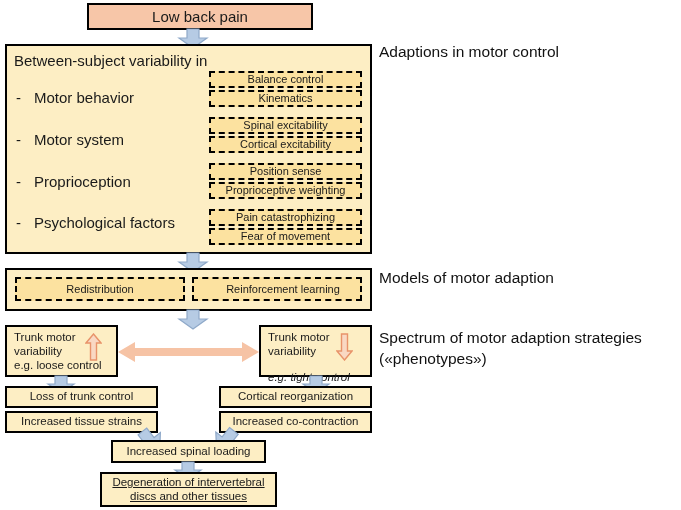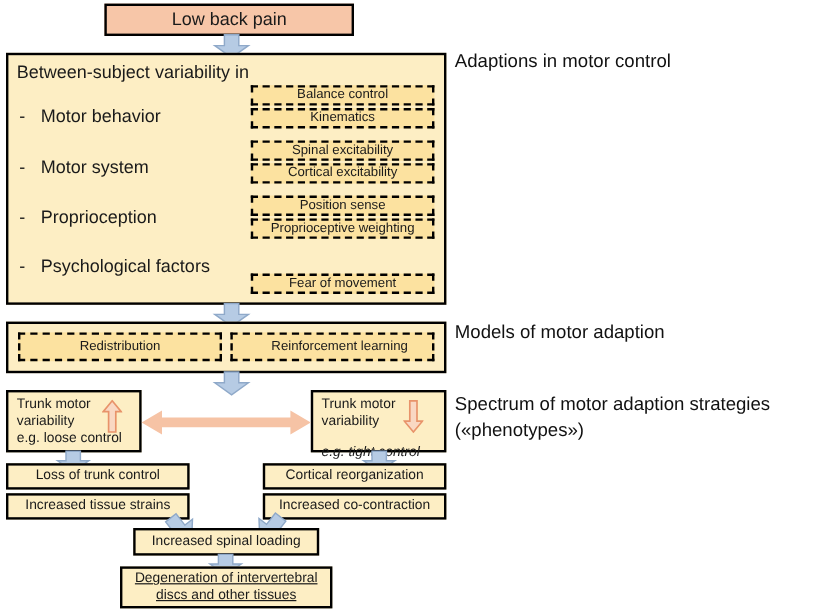--- a/index.html
+++ b/index.html
@@ -108,21 +108,21 @@
     position: absolute;
   }
   .title-text { font-size: 15px; }
   .box-text-sm { font-size: 11.5px; }
 </style>
 </head>
 <body>
 
 <div class="stage">
 
-  <div class="box peach title-text" style="left:87px; top:3px; width:208px; height:27px;">
+  <div class="box peach title-text" style="left:87px; top:3px; width:226px; height:27px;">
     <span>Low back pain</span>
   </div>
 
   <div class="arrow-down" style="left:178px; top:29px;">
     <svg width="30" height="20" viewBox="0 0 30 20">
       <polygon points="9,0 21,0 21,9 29,9 15,19 1,9 9,9" fill="#b6cbe4" stroke="#8fa9c9" stroke-width="1.2"></polygon>
     </svg>
   </div>
 
   <div class="panel" style="left:5px; top:44px; width:367px; height:210px;"></div>
@@ -160,20 +160,23 @@
     <span>Cortical excitability</span>
   </div>
 
   <div class="dashbox" style="left:209px; top:163px; width:153px; height:17px;">
     <span>Position sense</span>
   </div>
   <div class="dashbox" style="left:209px; top:182px; width:153px; height:17px;">
     <span>Proprioceptive weighting</span>
   </div>
 
+  <div class="dashbox" style="left:209px; top:209px; width:153px; height:17px;">
+    <span>Pain catastrophizing</span>
+  </div>
   <div class="dashbox" style="left:209px; top:228px; width:153px; height:17px;text-align:center;">
     <span>Fear of movement</span>
   </div>
 
   <div class="arrow-down" style="left:178px; top:253px;">
     <svg width="30" height="20" viewBox="0 0 30 20">
       <polygon points="9,0 21,0 21,9 29,9 15,19 1,9 9,9" fill="#b6cbe4" stroke="#8fa9c9" stroke-width="1.2"></polygon>
     </svg>
   </div>
 

